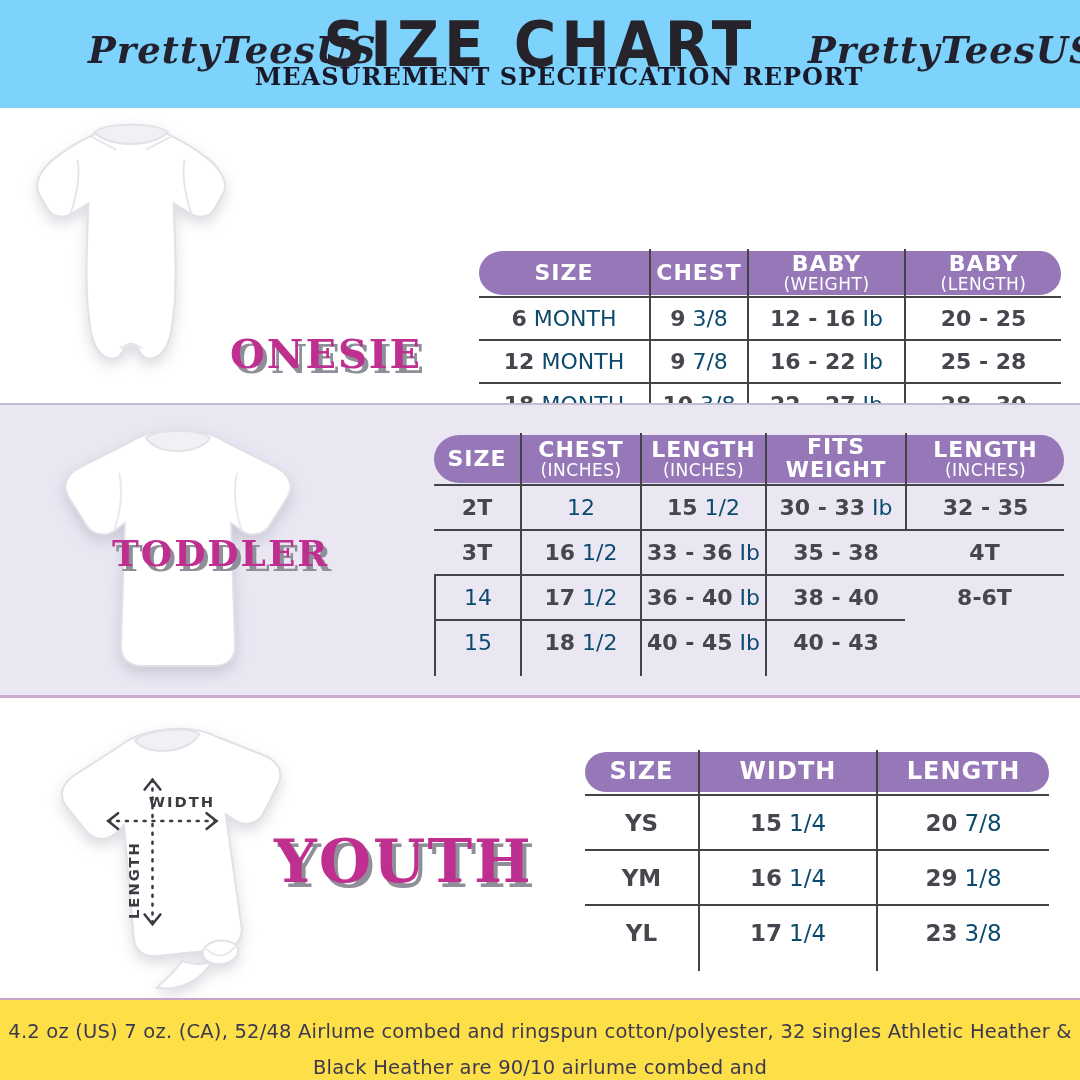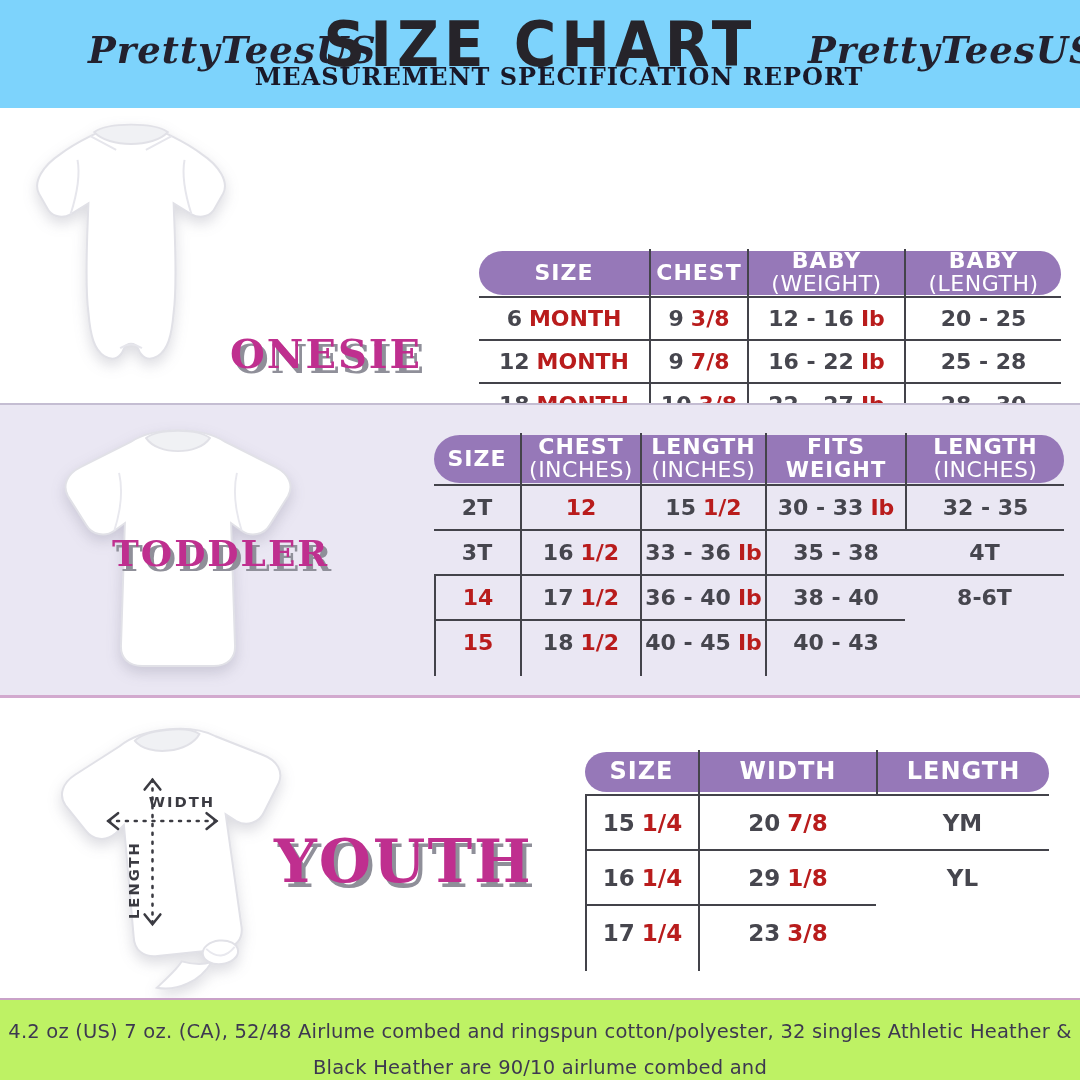--- a/index.html
+++ b/index.html
@@ -30,21 +30,21 @@
     font-size:24px; font-weight:700; letter-spacing:1px; color:#191828;padding-left:38px;
   }
   
   .sect-onesie { position:absolute; left:0; top:108px; width:1080px; height:295px; background:#ffffff; }
   .sect-toddler {
     position:absolute; left:0; top:403px; width:1080px; height:295px; background:#eae7f3;
     border-top:2px solid #c4bdd2; border-bottom:3px solid #d2a9ce; box-sizing:border-box;
   }
   .sect-youth { position:absolute; left:0; top:701px; width:1080px; height:297px; background:#ffffff; }
   .band-bottom {
-    position:absolute; left:0; top:998px; width:1080px; height:82px; background:#bef264;
+    position:absolute; left:0; top:998px; width:1080px; height:82px; background:#fde047;
     border-top:2px solid #c9a2c8; box-sizing:border-box;
   }
   .footer-text {
     margin-top:14px; text-align:center; font-size:19.5px; line-height:1.85;
     color:#3d3850; letter-spacing:0.2px;
   }
   
   .garment-title {
     position:absolute; font-family:"DejaVu Serif","Liberation Serif",serif;
     font-weight:700; color:#bf2f8f; letter-spacing:2px;
@@ -57,29 +57,29 @@
   .table { position:absolute; }
   .pill {
     position:absolute; left:0; right:0; top:2px; background:#9678b8;
     border-radius:30px 26px 28px 30px / 28px 30px 26px 28px;
   }
   .grid { position:relative; display:grid; }
   .grid > div { position:relative; border-left:2px solid #43434a; box-sizing:border-box; }
   .grid > .fc { border-left:none; }
   .hc { display:flex; flex-direction:column; align-items:center; justify-content:center; color:#ffffff; }
   .hmain { font-size:22px; font-weight:700; letter-spacing:1px; line-height:1.05; }
-  .hsub  { font-size:22px; font-weight:500; letter-spacing:0.5px; line-height:1.1; }
+  .hsub  { font-size:17px; font-weight:500; letter-spacing:0.5px; line-height:1.1; }
   .hsub--strong { font-size:21px; font-weight:700; letter-spacing:1px;text-align:center; }
   .hmain:empty,.hsub:empty { display:none; }
   .bc {
     display:flex; align-items:center; justify-content:center; gap:7px;
     border-top:2px solid #43434a; color:#46464e; font-size:22px;
   }
   .vb { font-weight:700; }
-  .vr { font-weight:700; color:#b91c1c; }
+  .vr { font-weight:400; color:#0c4a6e; }
   .vb:empty,.vr:empty { display:none; }
   .gc { border-top:none; }
   
   .tbl-onesie { left:479px; top:141px; }
   .tbl-onesie .pill { height:44px; }
   .tbl-onesie .grid { grid-template-columns:170px 98px 157px 157px; grid-template-rows:47px repeat(4,43px) 14px; }
   
   .tbl-toddler { left:434px; top:431px; }
   .tbl-toddler .pill { height:48px; }
   .tbl-toddler .grid { grid-template-columns:86px 120px 125px 140px 159px; grid-template-rows:51px repeat(4,45px) 12px; }
@@ -356,20 +356,23 @@
         <div class="hc fc">
             <span class="hmain">SIZE</span>
           </div>
         <div class="hc">
             <span class="hmain">WIDTH</span>
           </div>
         <div class="hc">
             <span class="hmain">LENGTH</span>
           </div>
 
+        <div class="bc fc">
+            <span class="vb">YS</span>
+          </div>
         <div class="bc">
             <span class="vb">15</span>
             <span class="vr">1/4</span>
           </div>
         <div class="bc">
             <span class="vb">20</span>
             <span class="vr">7/8</span>
           </div>
 
         <div class="bc fc">

